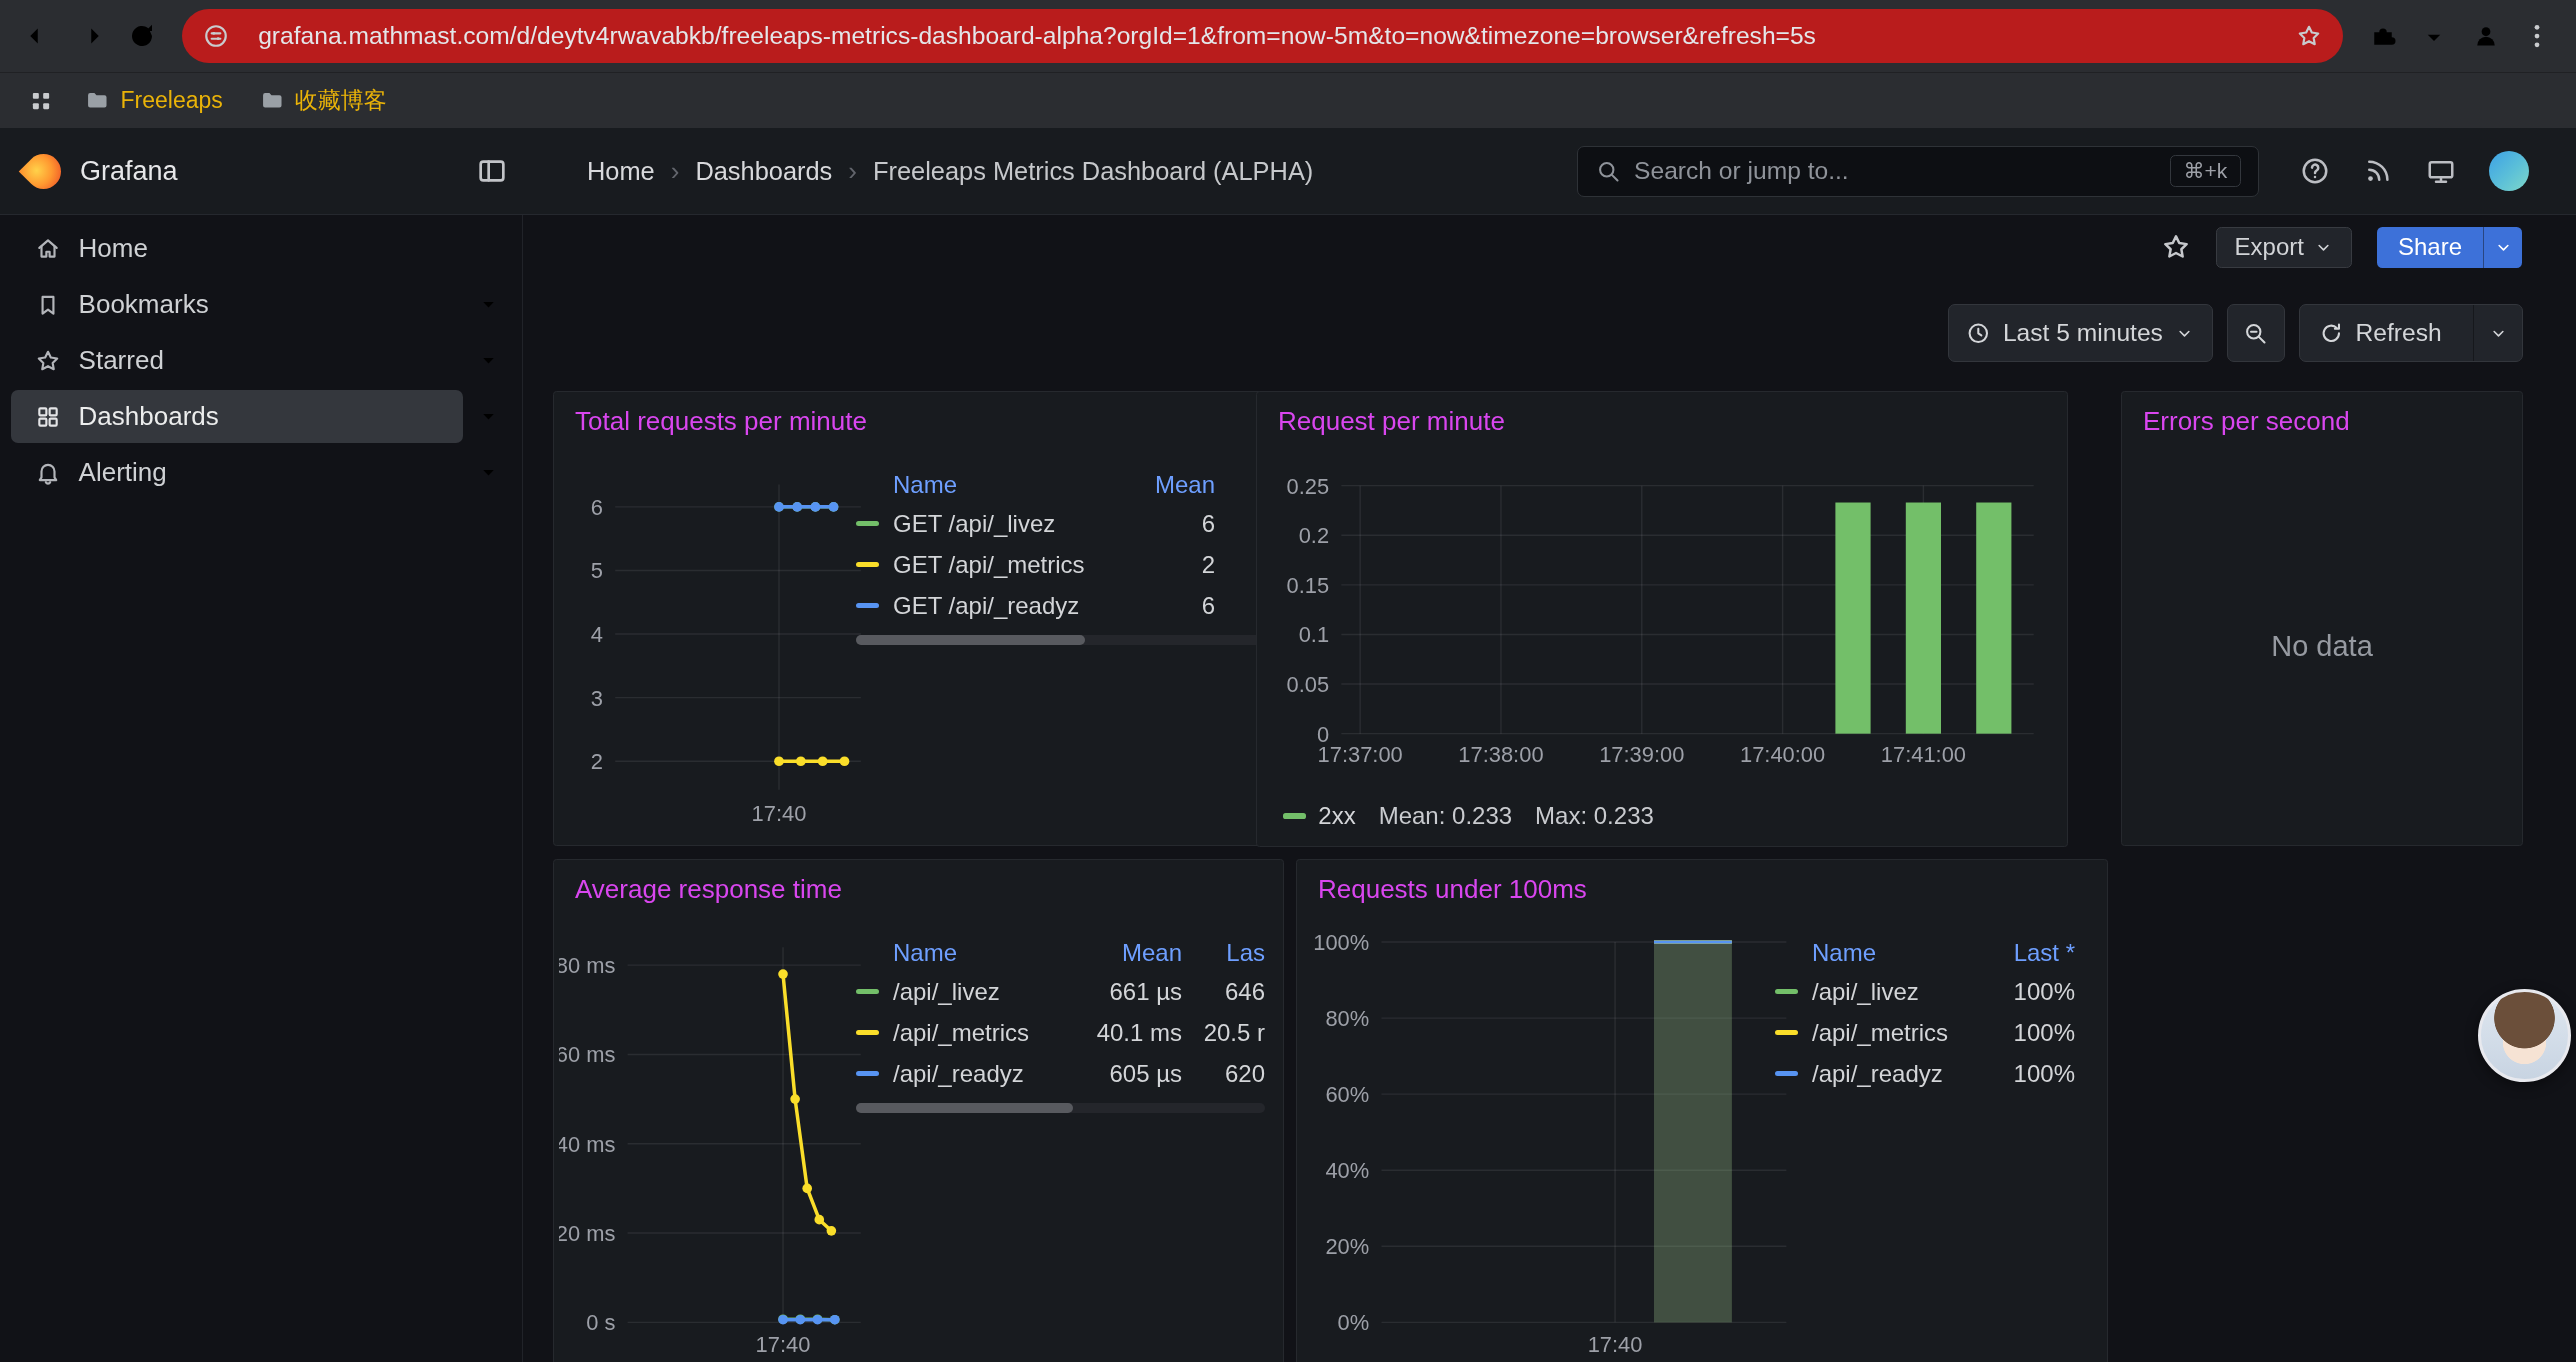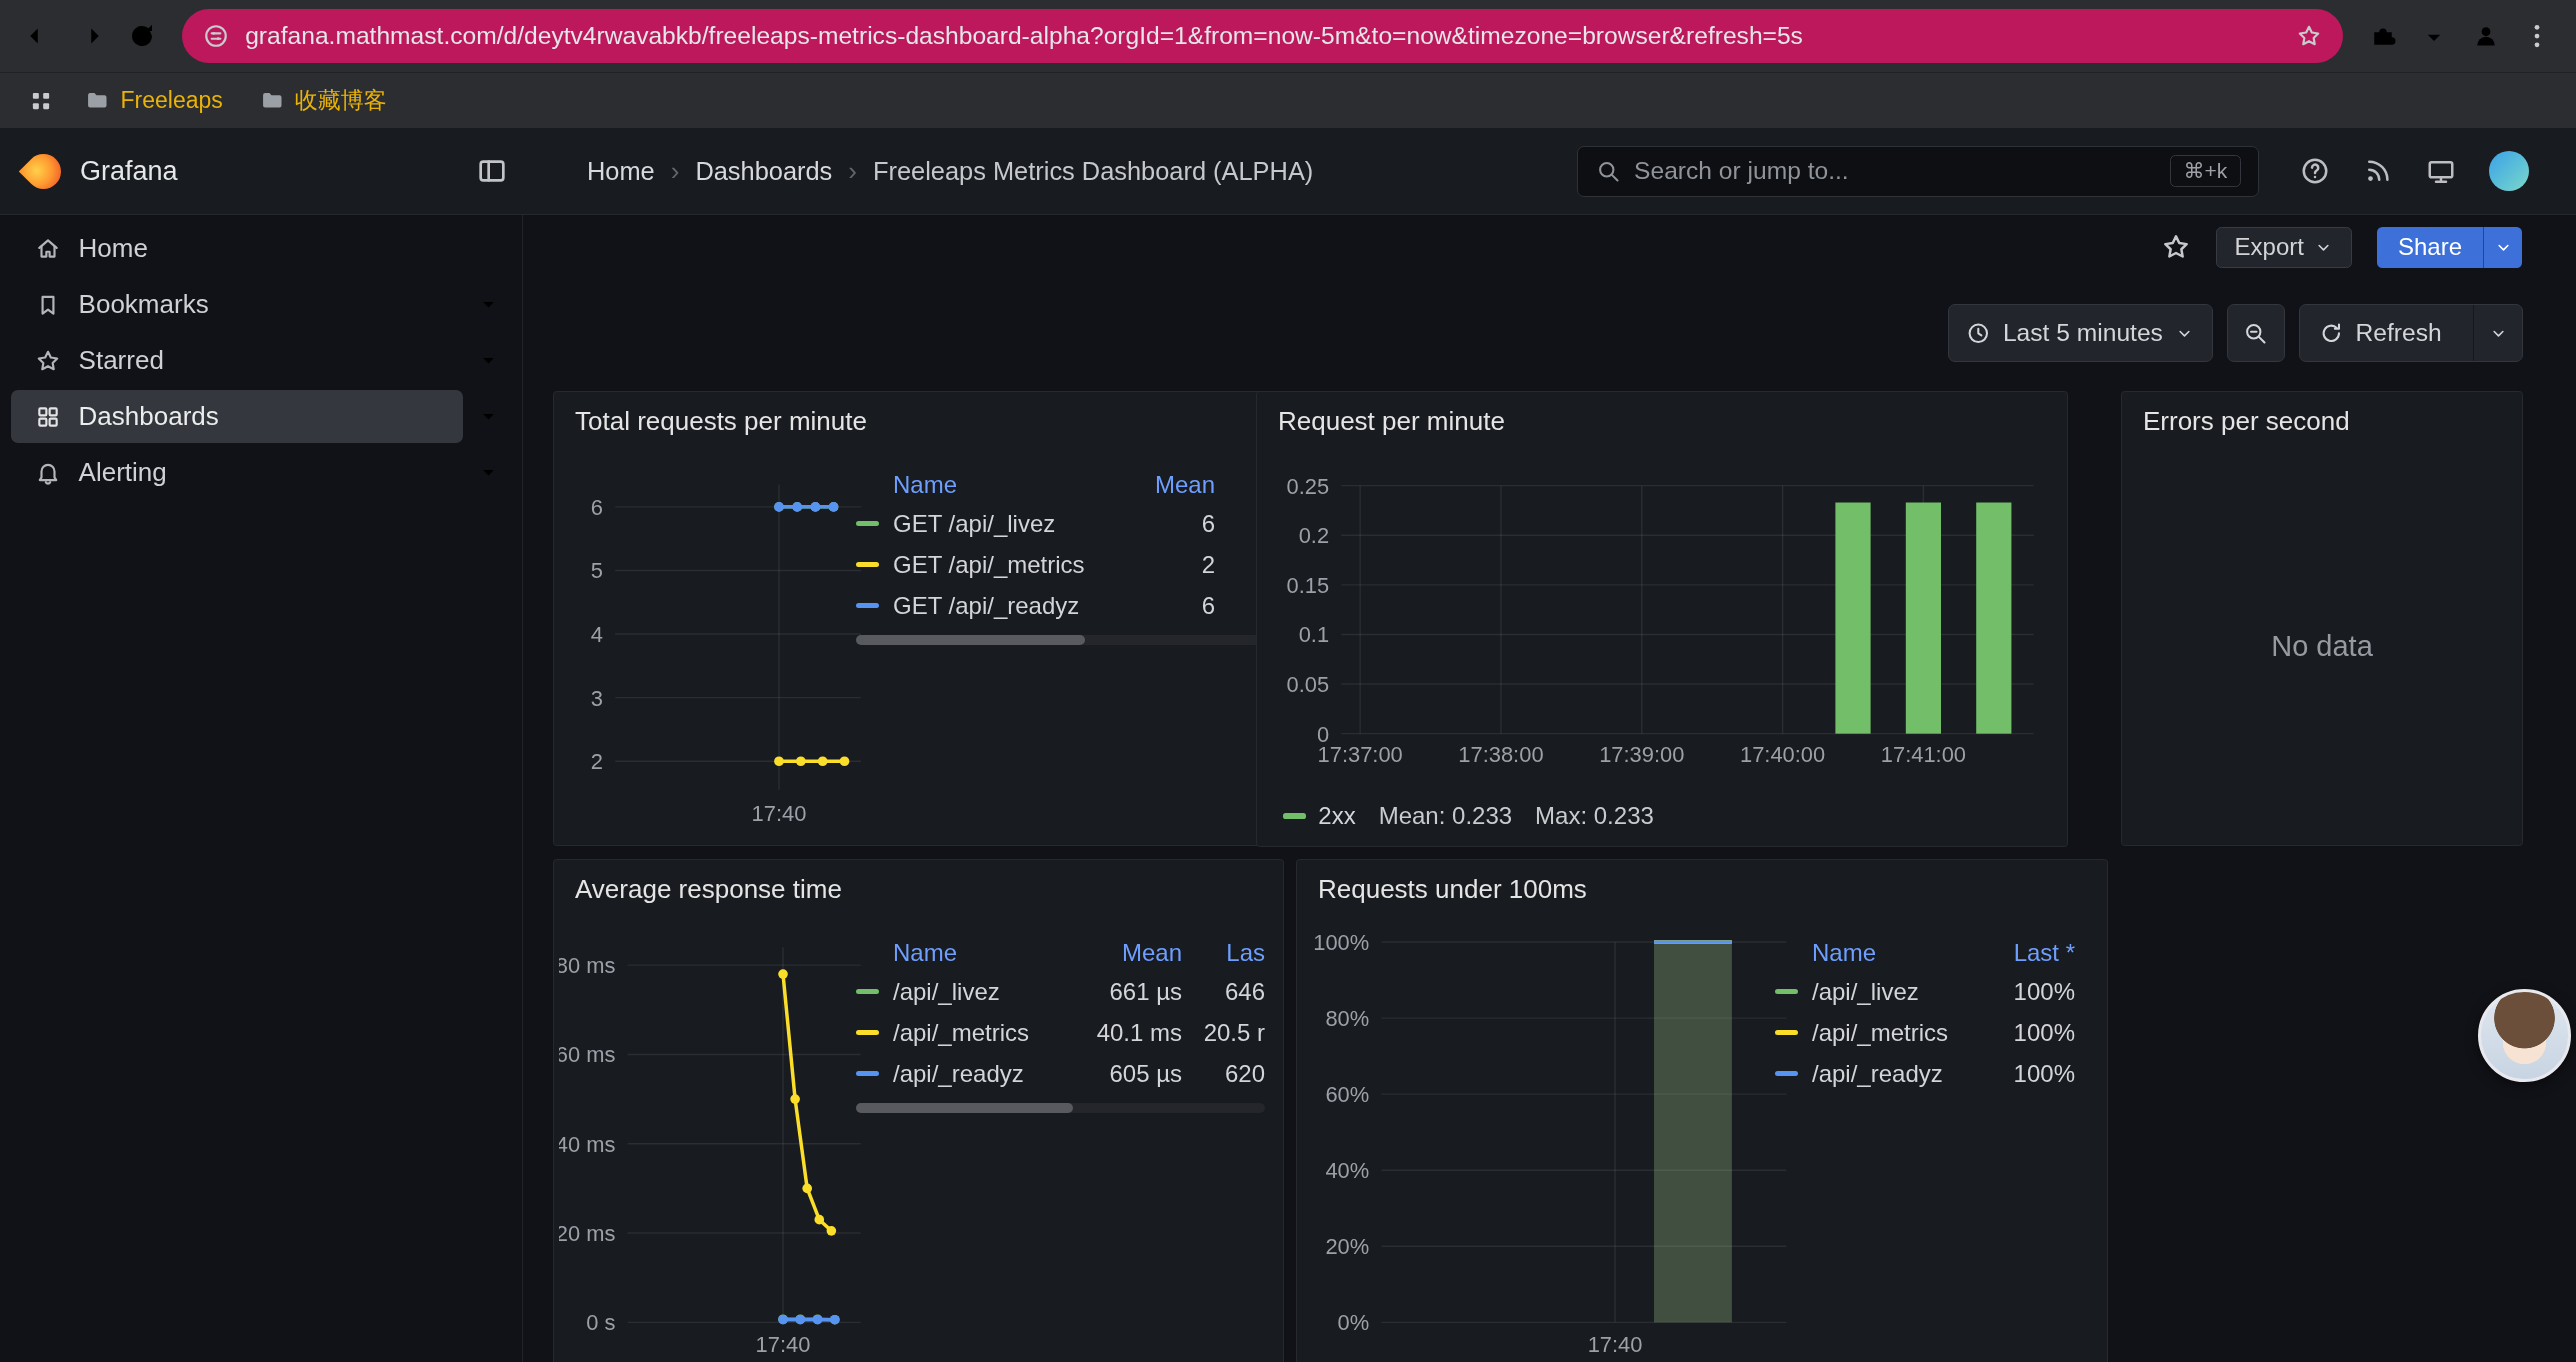--- a/index.html
+++ b/index.html
@@ -9,22 +9,22 @@
   svg{display:block}
   svg text{font-family:"Liberation Sans",sans-serif}
   .ic{display:inline-flex;align-items:center;justify-content:center;flex:none}
   .ic svg{stroke:currentColor;fill:none;stroke-width:2;stroke-linecap:round;stroke-linejoin:round}
 
   
   #toolbar{position:absolute;left:0;top:0;width:2576px;height:72px;background:#2b2d31;
     display:flex;align-items:center;padding:0 16px;gap:5.3px;z-index:40}
   .tb-btn{width:46px;height:46px;border-radius:50%;display:flex;align-items:center;justify-content:center;color:#c9cbce;cursor:pointer}
   .tb-btn svg{width:30px;height:30px}
-  #url-pill{flex:1;height:54px;background:#be185d;border-radius:27px;display:flex;align-items:center;
-    padding:0 21px;margin:0 12.3px;gap:16px;color:#e4e6e9}
+  #url-pill{flex:1;height:54px;background:#b91c1c;border-radius:27px;display:flex;align-items:center;
+    padding:0 21px;margin:0 12.3px;gap:29px;color:#e4e6e9}
   #url-text{flex:1;font-size:24.6px;color:#e4e6e9;background:transparent;border:none;outline:none;
     white-space:nowrap;overflow:hidden;font-family:"Liberation Sans",sans-serif}
   #profile-btn{color:#a8c7fa}
   #bookmarks-bar{position:absolute;left:0;top:72px;width:2576px;height:56px;background:#2b2d31;
     border-top:0.9px solid rgba(0,0,0,.25);display:flex;align-items:center;padding:0 19px;gap:8.8px;z-index:40}
   .bm-item{display:flex;align-items:center;gap:10.5px;color:#eab308;font-size:23px;padding:5.3px 14px;border-radius:7px;cursor:pointer}
   .bm-item .ic{color:#9aa0a6}.bm-item .ic svg{width:24.6px;height:24.6px}
   #apps-btn{color:#c9cbce;padding:5.3px 8.8px}
 
   
@@ -83,21 +83,21 @@
     gap:12.3px;padding:0 17.5px;color:#d4d6d9;font-size:24.6px;cursor:pointer}
   .tbtn .ic svg{width:24.6px;height:24.6px}
   .tbtn.square{width:58px;padding:0;justify-content:center}
   .tbtn.split{padding:0}
   .tbtn.split .seg-main{display:flex;align-items:center;gap:12.3px;padding:16px 19px;height:100%}
   .tbtn.split .seg-caret{width:49px;height:100%;display:flex;align-items:center;justify-content:center;
     border-left:0.9px solid #16181c}
   .tbtn .caret svg{width:19px;height:19px}
 
   .panel{position:absolute;background:#181b1f;border:0.9px solid #26292e;border-radius:3.5px}
-  .panel-title{position:absolute;left:21px;top:14px;font-size:26px;font-weight:500;color:#e5e5e5;cursor:pointer}
+  .panel-title{position:absolute;left:21px;top:14px;font-size:26px;font-weight:500;color:#d946ef;cursor:pointer}
   .chart{position:absolute}
   .nodata{position:absolute;left:0;right:0;top:238px;text-align:center;color:#969aa1;font-size:29px}
 
   .legend{position:absolute}
   .lg-head{display:flex;align-items:center;height:37px;color:#6e9fff;font-size:24px;font-weight:500}
   .lg-row{display:flex;align-items:center;height:41px;font-size:24px;color:#d3d5d8;cursor:pointer}
   .dash{width:23px;height:5.3px;border-radius:2.6px;margin-right:14px;flex:none}
   .lg-name{flex:1;white-space:nowrap;overflow:hidden}
   .lg-name.pad{padding-left:37px}
   .lg-val{text-align:right;white-space:nowrap}

